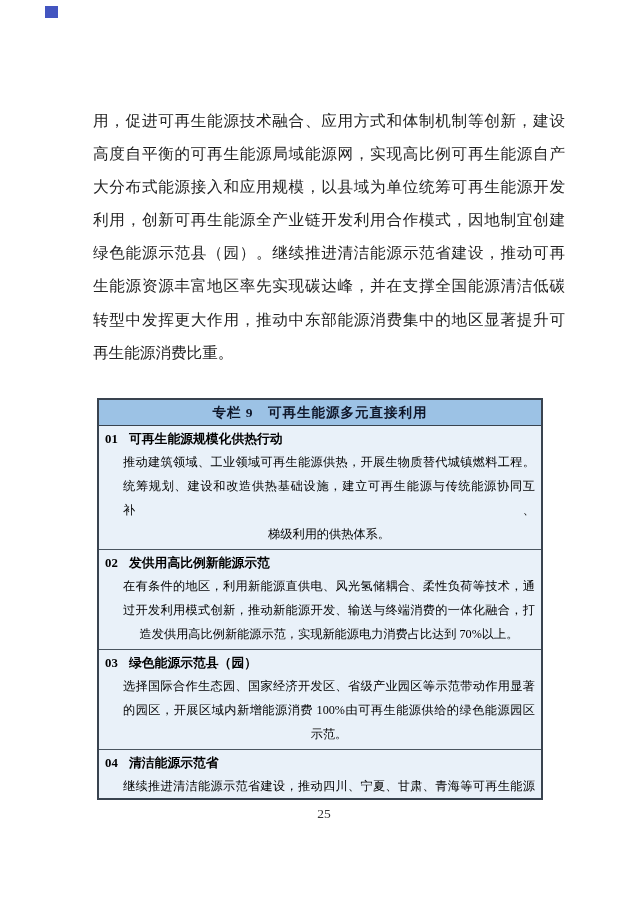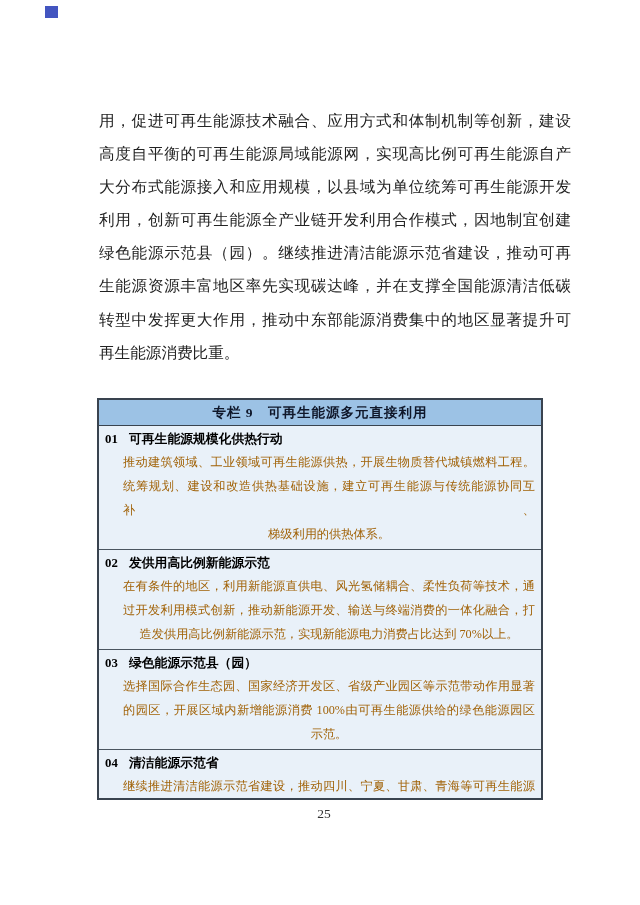--- a/index.html
+++ b/index.html
@@ -17,21 +17,21 @@
   
   .corner-mark {
     position: absolute;
     left: 45px; top: 6px;
     width: 13px; height: 12px;
     background: #4355c0;
   }
   
   .para {
     position: absolute;
-    left: 99px; top: 104px;
+    left: 93px; top: 104px;
     width: 472px;
     color: #232323;
     font-size: 15.6px;
   }
   .pline {
     line-height: 33.1px;
     white-space: nowrap;
     text-align: left;
   }
   .pline.j {
@@ -74,21 +74,21 @@
     color: #000000;
     white-space: nowrap;
   }
   .sec-num {
     display: inline-block;
     width: 18px;
   }
   .sec-name { margin-left: 6px; }
   .sec-body {
     margin-left: 18px;
-    color: #a16207;
+    color: #000000;
     font-size: 12.2px;
   }
   .bline {
     line-height: 24px;
     white-space: nowrap;
     text-align: center;
   }
   .bline.j {
     white-space: normal;
     text-align: justify;

